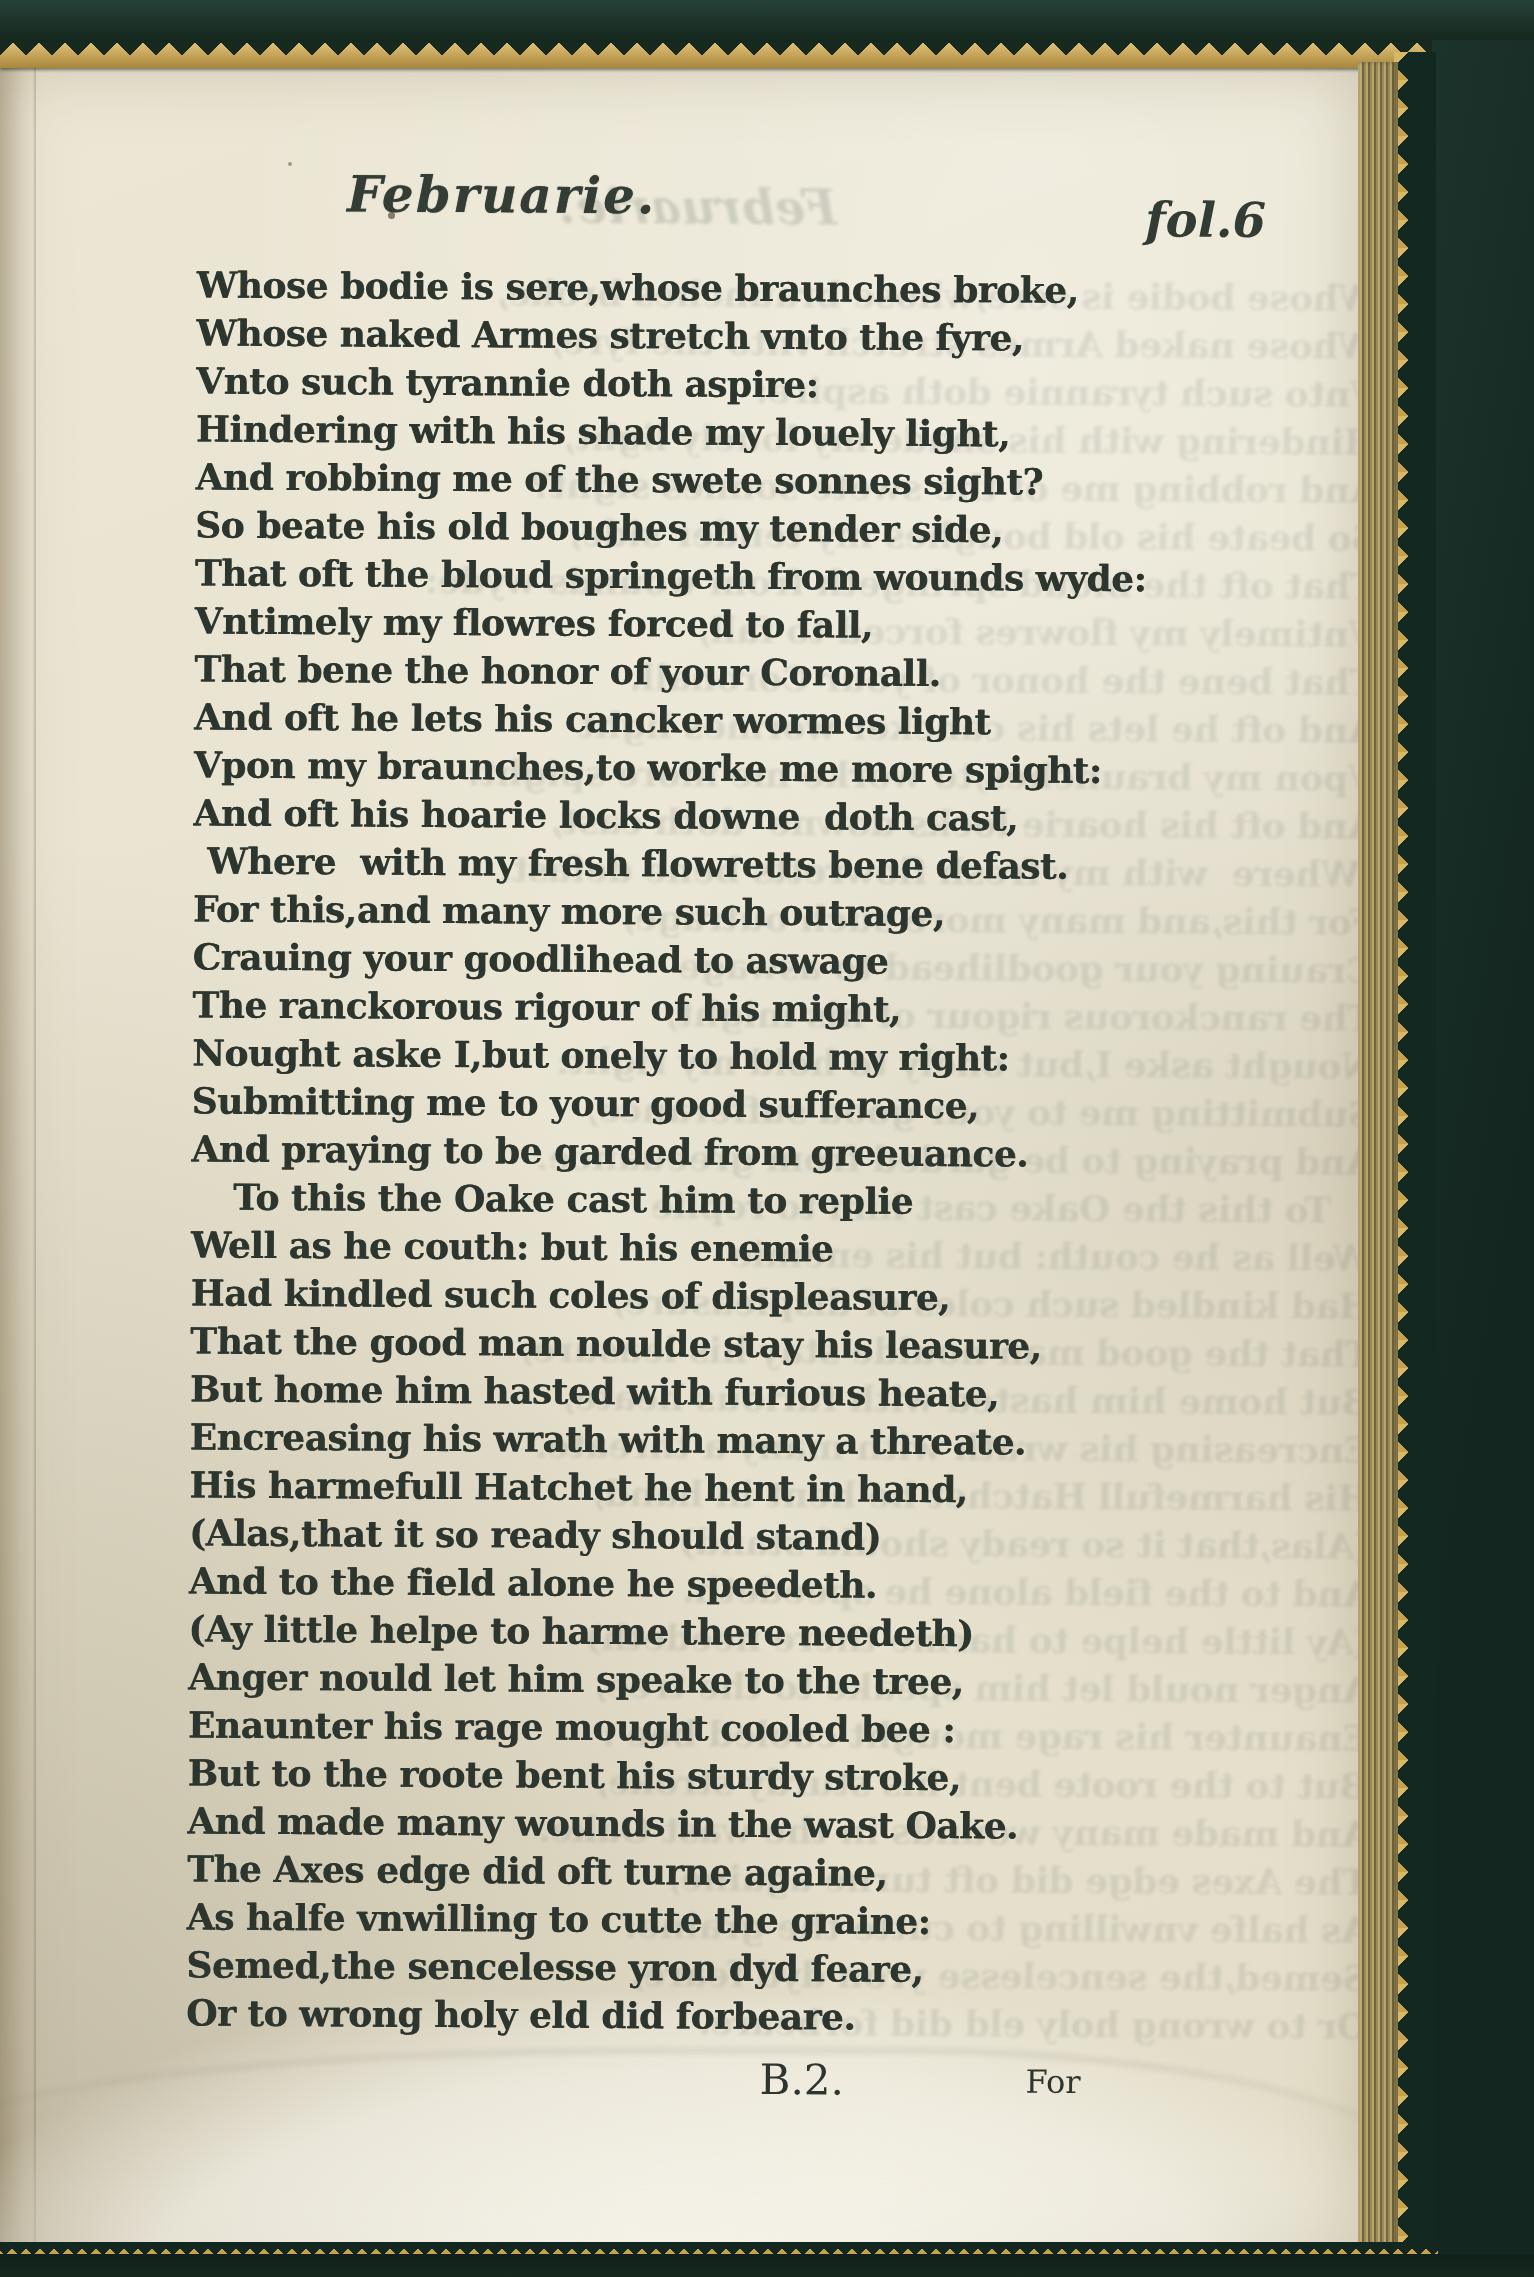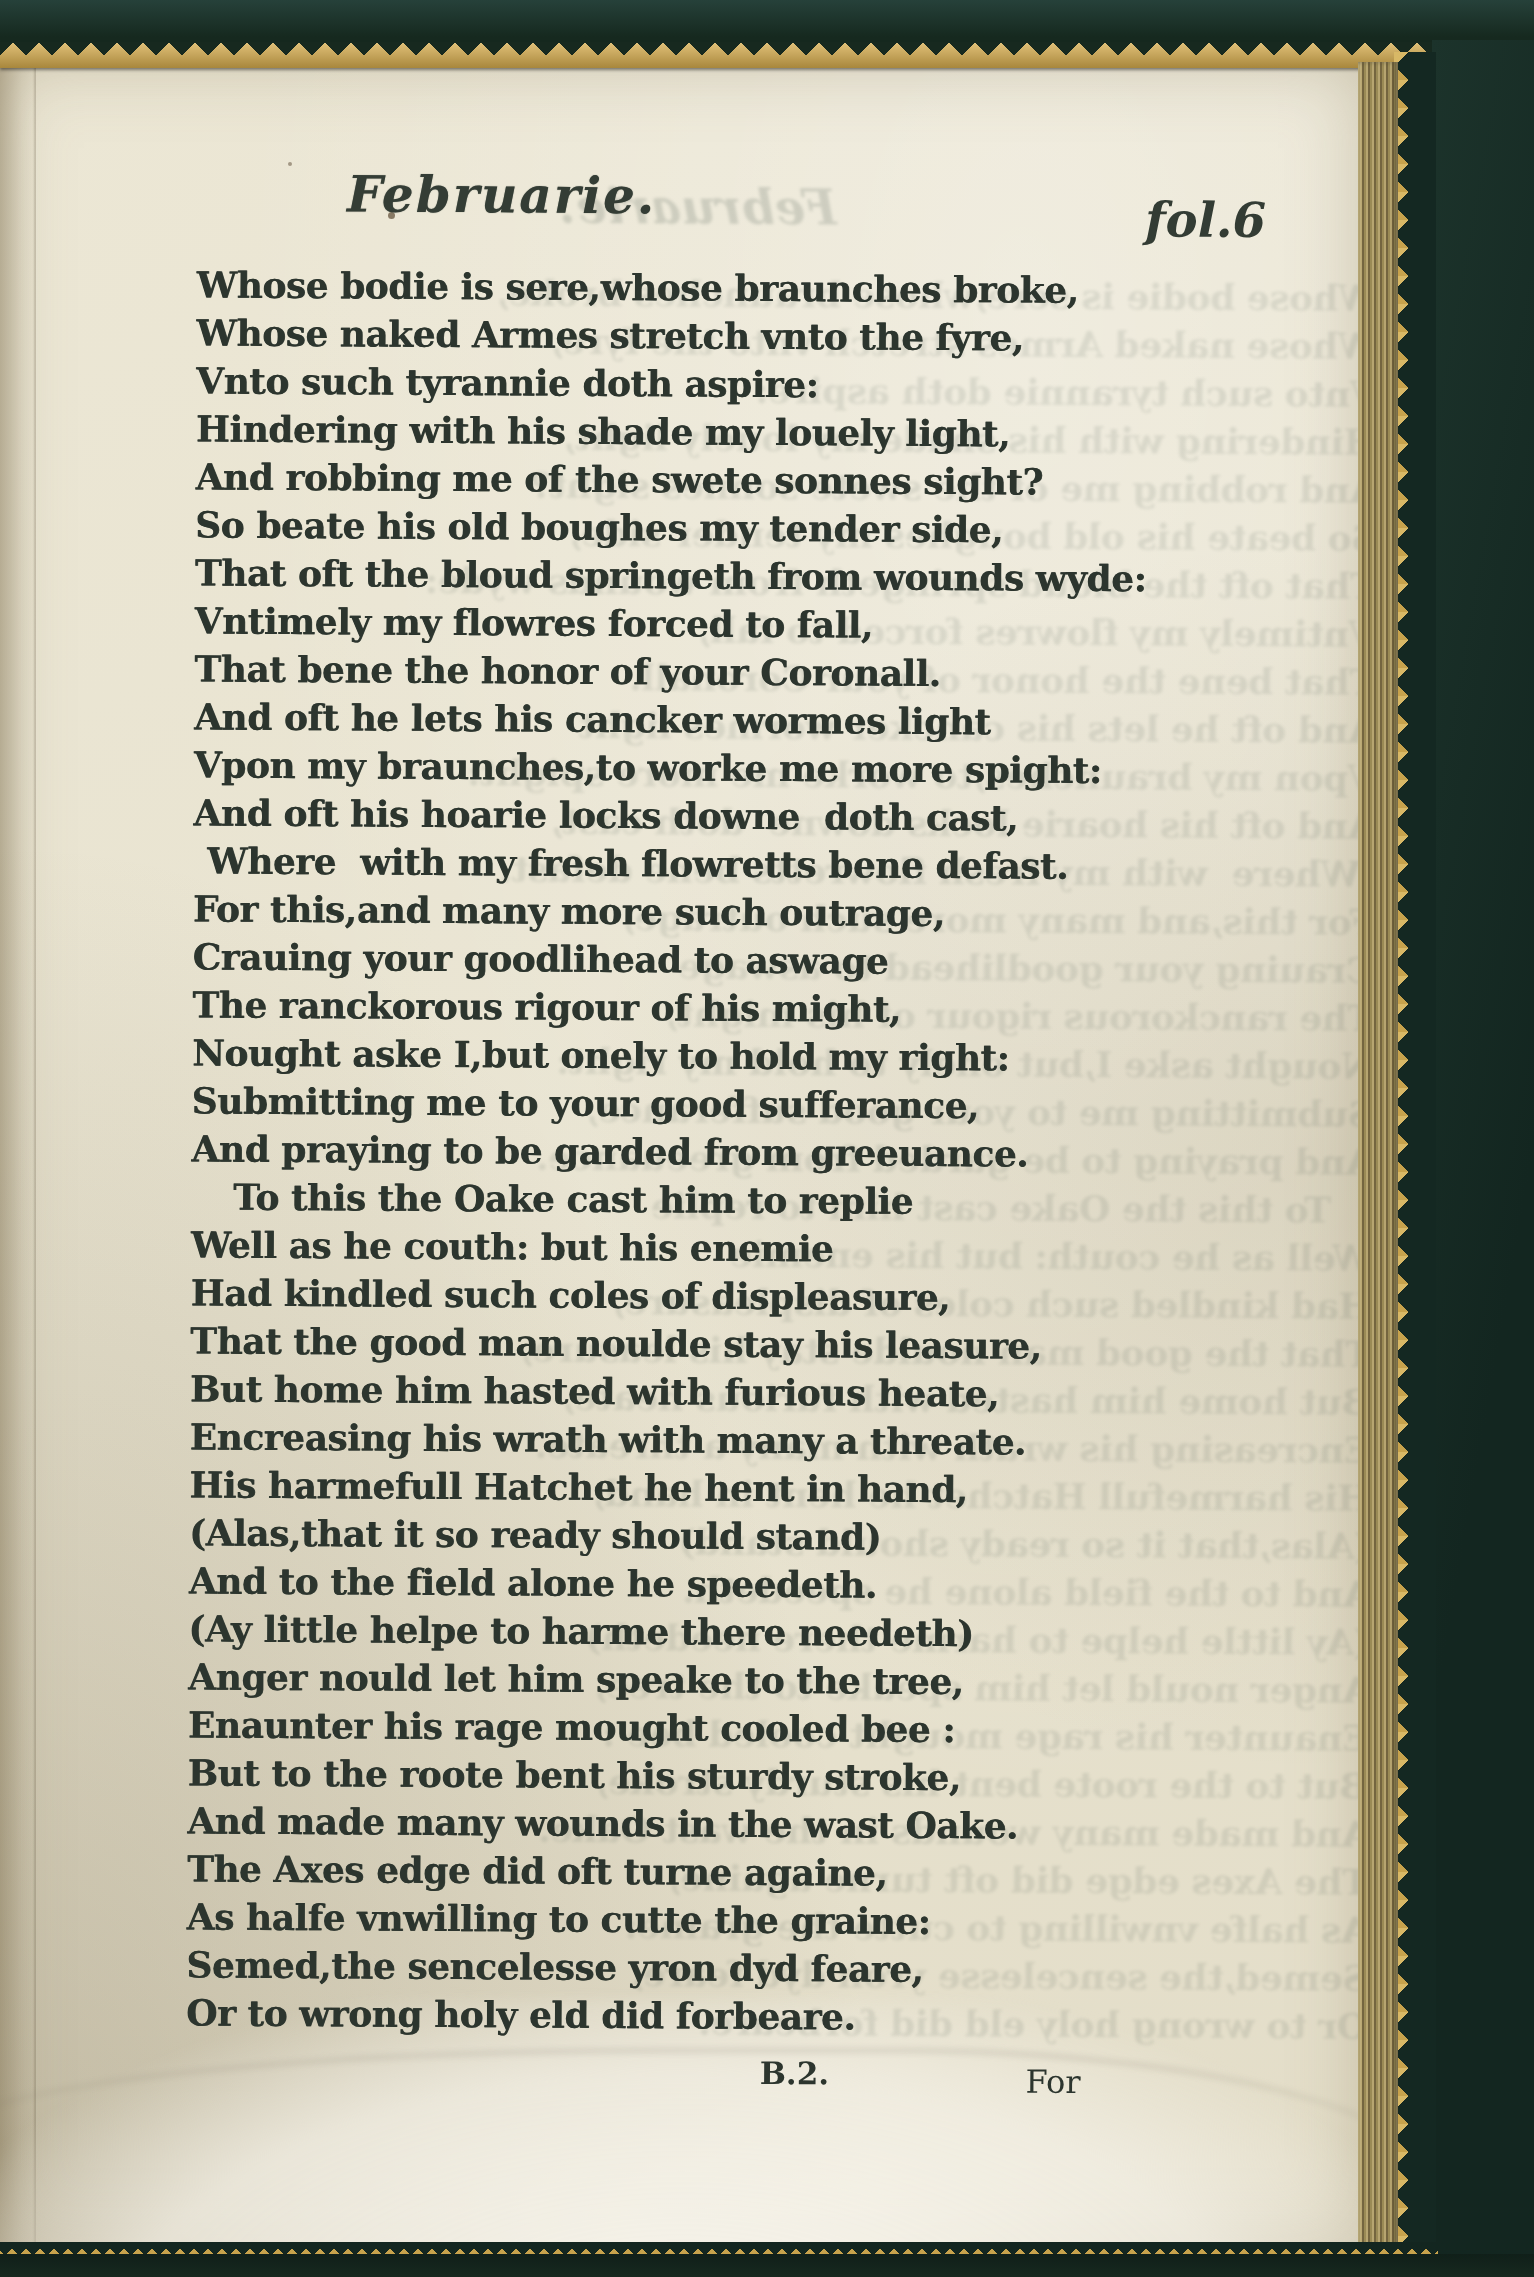--- a/index.html
+++ b/index.html
@@ -58,21 +58,21 @@
     font-weight:bold;letter-spacing:2px;color:#343d35;
     text-shadow:0 0 1px rgba(44,53,46,.6);}
   .folio{position:absolute;left:1146px;top:122px;font-size:48px;font-style:italic;
     font-weight:bold;color:#333c34;}
   .lines{position:absolute;left:198px;top:200px;width:1050px;}
   .line{height:48px;font-size:36px;font-weight:bold;letter-spacing:-.5px;
     white-space:pre;color:#2c352e;text-shadow:.5px 0 0 rgba(44,53,46,.85);}
   .indent1{padding-left:14px;}
   .indent2{padding-left:42px;}
   .footer-row{position:absolute;left:0;top:1988px;width:1362px;height:50px;}
-  .signature{position:absolute;left:772px;font-size:31px;font-weight:bold;color:#2c352e;}
+  .signature{position:absolute;left:772px;font-size:42px;font-weight:normal;color:#2c352e;}
   .catchword{position:absolute;left:1038px;top:6px;font-size:32px;font-weight:normal;color:#2c352e;text-align:center;}
   
   .ghost-lines{position:absolute;left:330px;top:206px;width:1050px;
     transform:scaleX(-1);opacity:.13;filter:blur(1.8px);}
   .ghost-lines .line{color:#4d5c52;text-shadow:none;}
   .ghost-title{position:absolute;left:560px;top:112px;font-size:48px;font-style:italic;
     font-weight:bold;color:#4d5c52;transform:scaleX(-1);opacity:.20;filter:blur(1.5px);}
   .speck1,.speck2{position:absolute;border-radius:50%;background:#5c4a33;}
   .speck1{left:388px;top:148px;width:7px;height:7px;opacity:.7;}
   .speck2{left:288px;top:98px;width:4px;height:4px;opacity:.5;}

